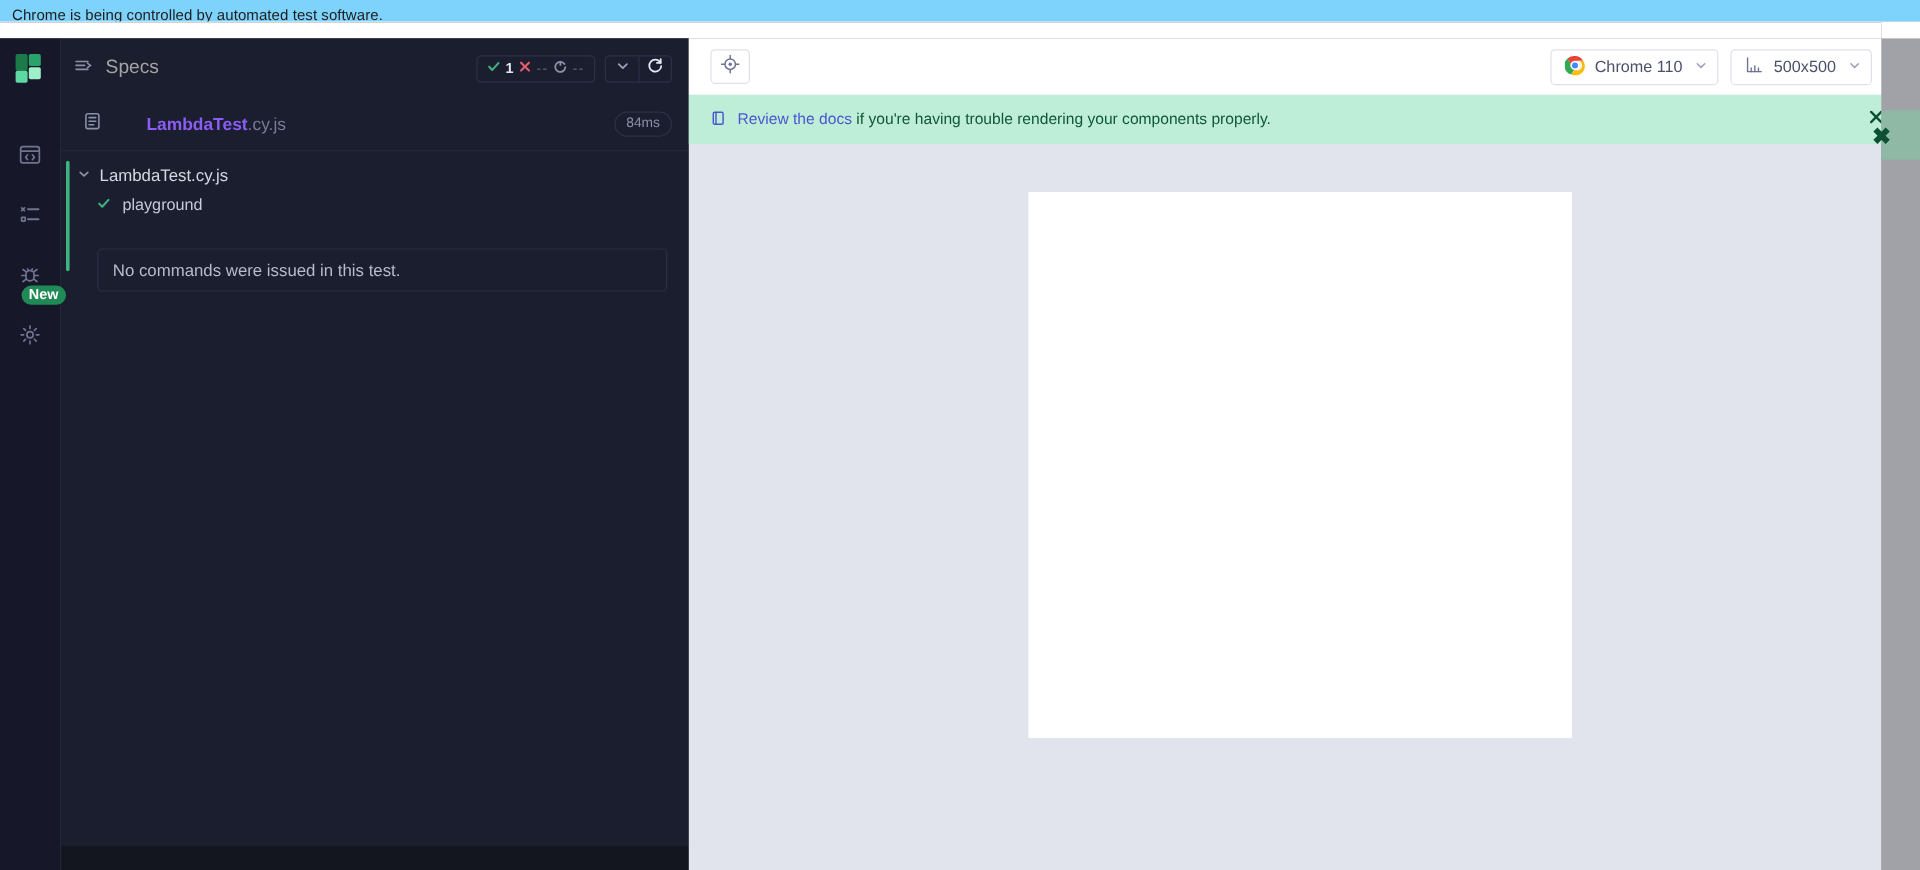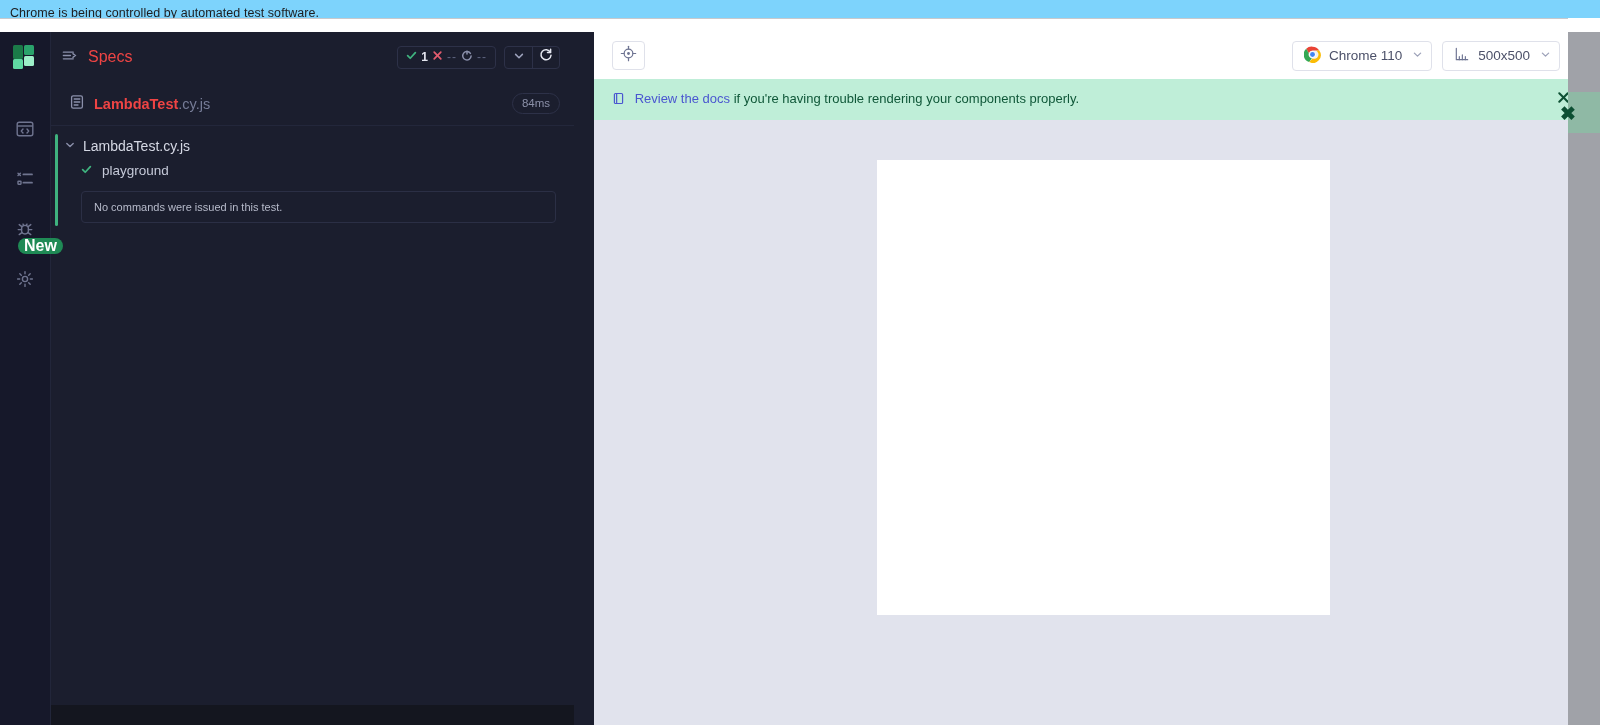--- a/index.html
+++ b/index.html
@@ -69,21 +69,21 @@
     width: 50px; height: 50px;
     display: flex; align-items: center; justify-content: center;
     position: relative; cursor: pointer;
   }
   .rail-btn svg { display: block; }
   .rail-badge {
     position: absolute;
     left: 18px; top: 34px;
     background: #1f8a55;
     color: #ffffff;
-    font-size: 16px; font-weight: bold;
+    font-size: 12px; font-weight: bold;
     border-radius: 8px;
     padding: 1px 6px 2px 6px;
     line-height: 13px;
     white-space: nowrap;
     z-index: 5;
   }
 
   
   #reporter {
     width: 524px; height: 100%;
@@ -95,21 +95,21 @@
   #reporter-header {
     height: 50px;
     display: flex; align-items: center;
     padding: 0 14px 0 10px;
   }
   .specs-title {
     display: flex; align-items: center; gap: 10px;
     color: #a6aabf; font-size: 16px;
     cursor: pointer;
   }
-  .specs-title .label { color: #ef4444; }
+  .specs-title .label { color: #a3a3a3; }
   .header-right { margin-left: auto; display: flex; align-items: center; gap: 8px; }
   .stats-pill {
     display: flex; align-items: center; gap: 4px;
     border: 1px solid #2d3148;
     border-radius: 4px;
     height: 23px; padding: 0 8px;
   }
   .stat { display: flex; align-items: center; gap: 4px; font-size: 12px; }
   .stat .val { color: #e4e6ef; font-weight: bold; font-size: 12px; }
   .stat .val.dim { color: #5e6480; font-weight: normal; letter-spacing: 1px; }
@@ -121,21 +121,21 @@
   }
   .mini-btn + .mini-btn { border-left: 1px solid #2d3148; }
 
   #spec-file-row {
     height: 44px;
     display: flex; align-items: center;
     padding: 0 14px 0 18px;
     border-bottom: 1px solid #23273b;
   }
   .spec-file-name { font-size: 14.5px; margin-left: 9px; }
-  .spec-file-name b { color: #ef4444; font-weight: bold; }
+  .spec-file-name b { color: #8b5cf6; font-weight: bold; margin-left: 28px; }
   .spec-file-name span { color: #767c97; font-weight: normal; }
   .duration-pill {
     margin-left: auto;
     border: 1px solid #2d3148; border-radius: 11px;
     color: #8b90a8; font-size: 11.5px;
     padding: 3px 9px 4px 9px;
   }
 
   #runnable-area { position: relative; padding-top: 8px; }
   .status-bar-green {
@@ -150,39 +150,39 @@
     cursor: pointer;
   }
   .test-row {
     display: flex; align-items: center; gap: 10px;
     padding: 5px 0 5px 30px;
     color: #c5c9d8; font-size: 13.5px;
     cursor: pointer;
   }
   .test-row .check { color: #3fb37f; font-size: 13px; }
   .no-commands {
-    margin: 8px 18px 0 30px;
+    margin: 24px 18px 0 30px;
     border: 1px solid #2b2f45;
     border-radius: 4px;
-    color: #b7bbcb; font-size: 11px;
+    color: #b7bbcb; font-size: 14px;
     padding: 9px 12px;
   }
 
   #reporter-footer {
     position: absolute; left: 0; bottom: 0;
     width: 100%; height: 20px;
     background: #14161f;
   }
 
   
   #aut-pane {
     flex: 1 1 auto; height: 100%;
     background: #e1e3ed;
     display: flex; flex-direction: column;
-    position: relative; min-width: 0; margin-left: 20px;
+    position: relative; min-width: 0;
   }
   #aut-toolbar {
     height: 47px; background: #ffffff;
     display: flex; align-items: center;
     padding: 0 0 0 18px;
     flex: none;
   }
   .tool-btn {
     width: 33px; height: 29px;
     border: 1px solid #dfe1ea; border-radius: 4px;

